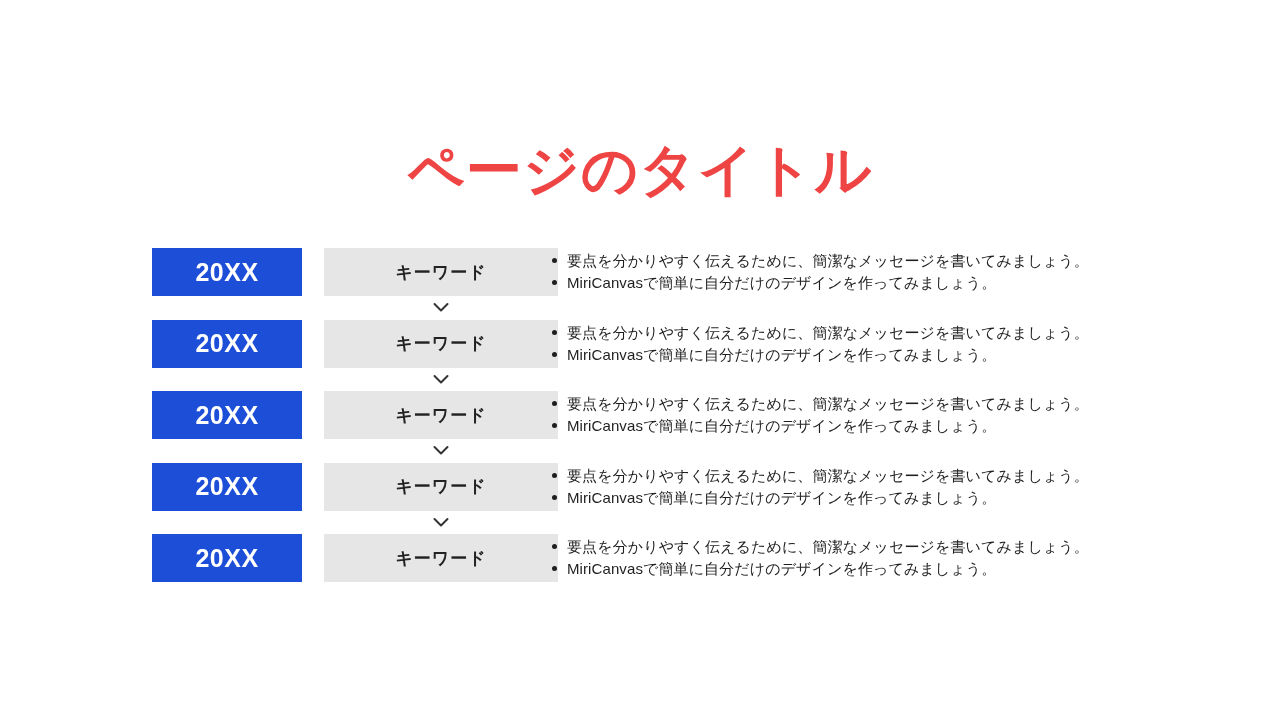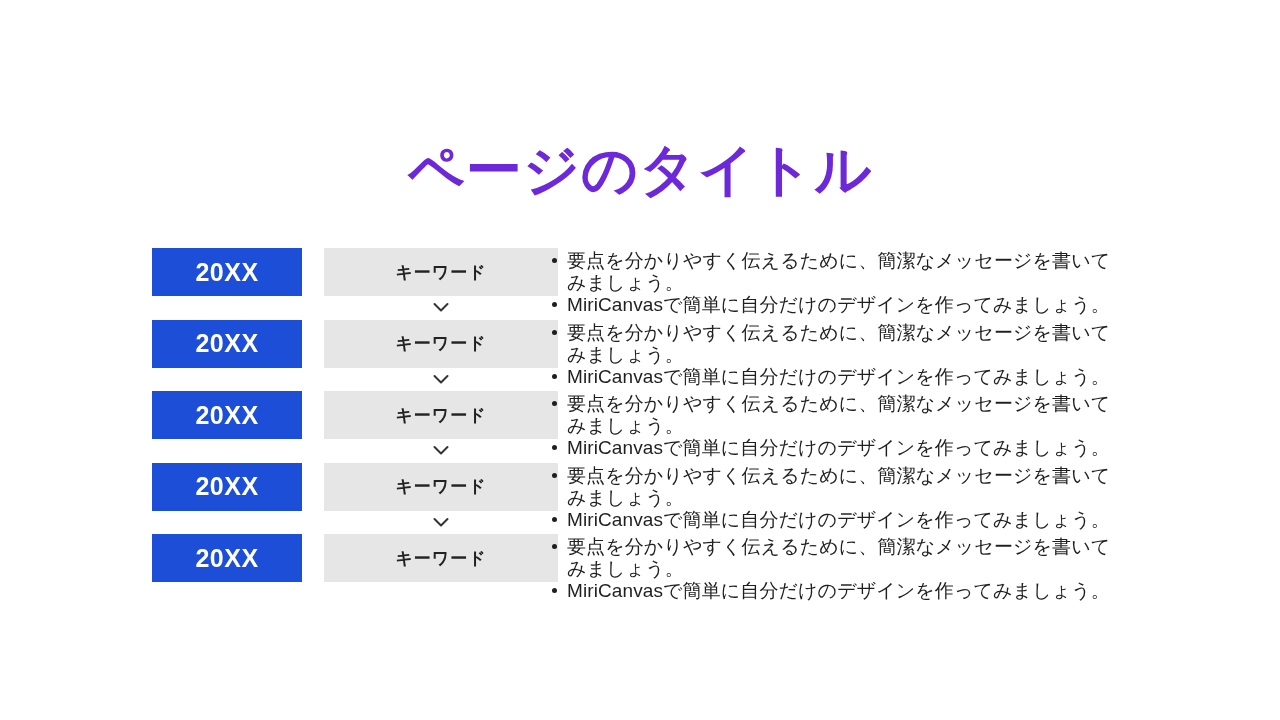--- a/index.html
+++ b/index.html
@@ -23,21 +23,21 @@
   .slide-title {
     position: absolute;
     top: 138px;
     left: 0;
     width: 1280px;
     text-align: center;
     font-size: 56px;
     font-weight: 700;
     letter-spacing: 1px;
     line-height: 1.15;
-    color: #6d28d9;
+    color: #ef4444;
   }
   .timeline {
     position: absolute;
     top: 248px;
     left: 152px;
     width: 960px;
   }
   .row {
     position: relative;
     height: 71.5px;
@@ -104,21 +104,21 @@
     padding-top: 2px;
   }
   .bullets ul {
     list-style: none;
     margin: 0;
     padding: 0;
   }
   .bullets li {
     position: relative;
     padding-left: 16px;
-    font-size: 19px;
+    font-size: 15px;
     line-height: 22px;
     color: #1f1f1f;
     letter-spacing: 0.1px;
   }
   .bullets li::before {
     content: "";
     position: absolute;
     left: 1px;
     top: 8px;
     width: 5px;

